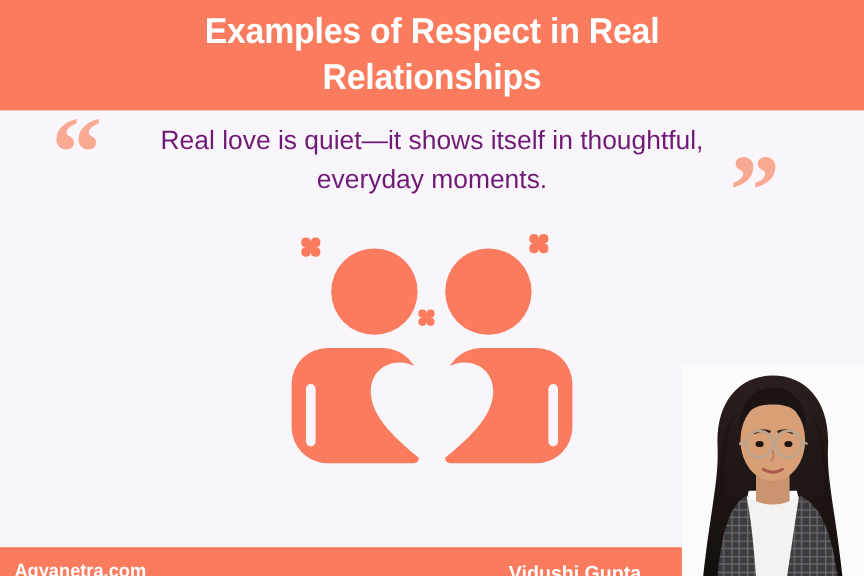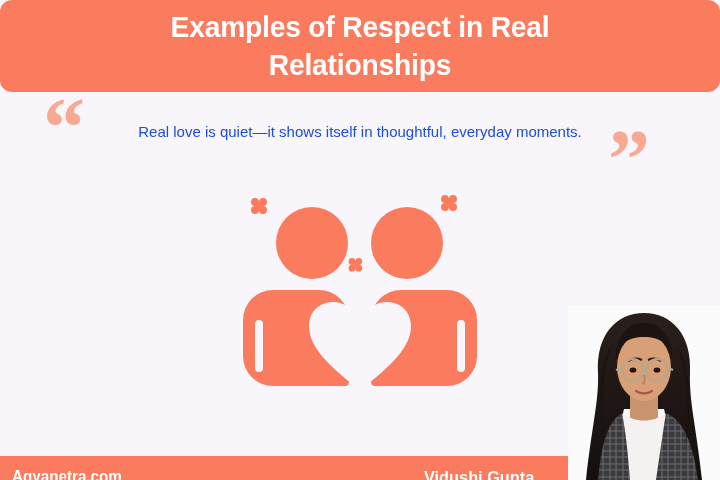--- a/index.html
+++ b/index.html
@@ -21,21 +21,20 @@
   
   #header {
     position:absolute;
     left:0; top:0;
     width:720px; height:92px;
     background:#FA7B5D;
     display:flex;
     align-items:center;
     justify-content:center;
     padding:0 70px;
-    border-radius:12px;
   }
   #header-title {
     color:#FFFFFF;
     font-size:30px;
     font-weight:bold;
     line-height:1.28;
     text-align:center;
     letter-spacing:-0.2px;
     font-stretch:condensed;
     transform:scaleX(0.94);
@@ -63,25 +62,25 @@
     left:608px; top:26px;
     font-size:84px;
     line-height:1;
     color:#F9A992;
     font-family:"Liberation Serif", serif;
     font-weight:bold;
     user-select:none;
   }
   #quote-text {
     position:absolute;
-    left:130px; top:29px;
+    left:130px; top:8px;
     width:460px;
     text-align:center;
-    color:#1d4ed8;
-    font-size:15px;
+    color:#701a75;
+    font-size:22px;
     line-height:1.5;
   }
 
   
   #illustration {
     position:absolute;
     left:235px; top:190px;
     width:250px; height:215px;
   }
   .ill-svg { display:block; width:250px; height:215px; }

